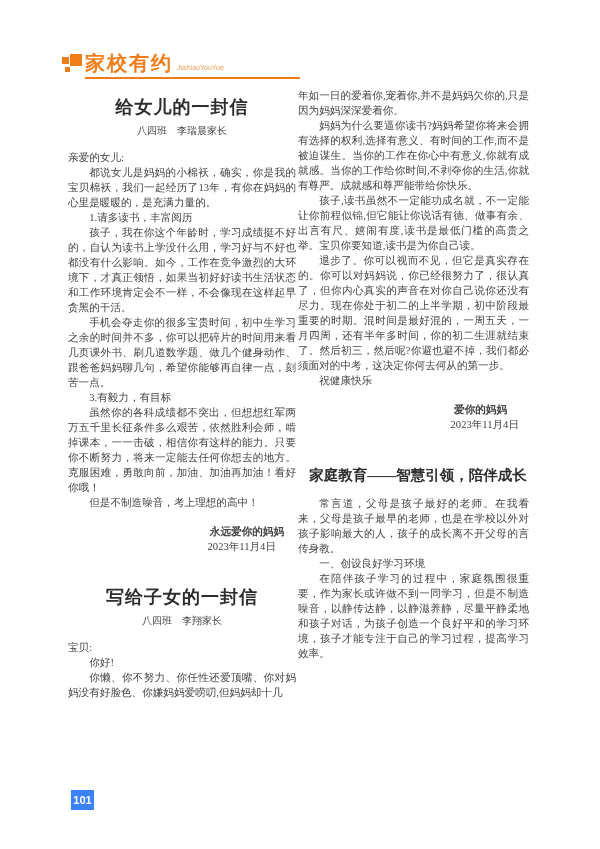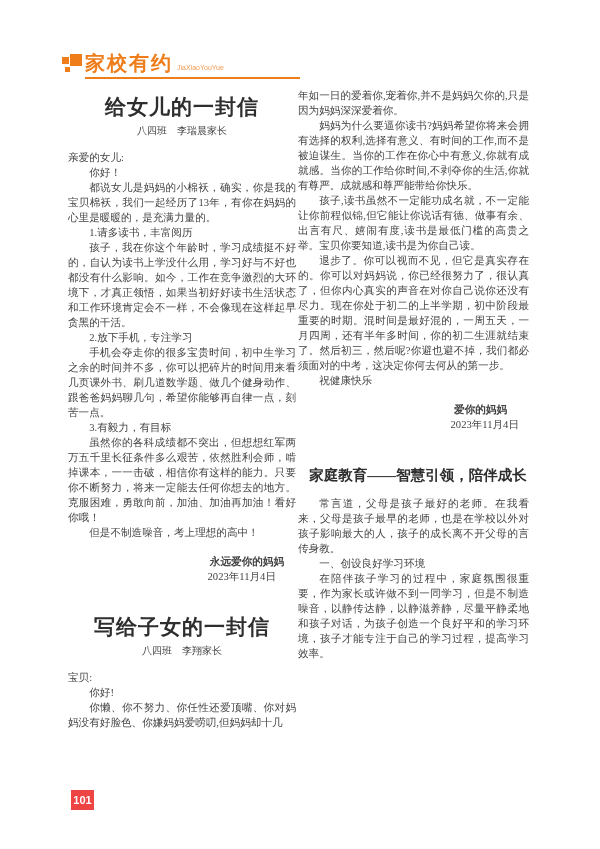--- a/index.html
+++ b/index.html
@@ -18,32 +18,32 @@
   .logo .sq-mid { left:0; top:5px; width:7px; height:7px; }
   .logo .sq-small { left:3px; top:15px; width:5px; height:5px; }
   .header-title { font-size:20px; font-weight:bold; color:#ef7d1a; letter-spacing:2px; line-height:22px; font-family:Liberation Sans, sans-serif; }
   .header-pinyin { font-size:7px; color:#f39b51; margin:0 0 3px 4px; font-family:"Liberation Sans","DejaVu Sans",sans-serif; }
   .header-line { position:absolute; left:85px; top:77px; width:215px; height:2px; background:#ef7d1a; }
   
   .col { position:absolute; top:86px; }
   .col-left  { left:68px;  width:228px; }
   .col-right { left:298px; width:231px; top:88px; }
   
-  .letter-title { text-align:center; font-size:21px; font-weight:bold; color:#2e2e2e; letter-spacing:1px; line-height:22px; }
+  .letter-title { text-align:center; font-size:18px; font-weight:bold; color:#2e2e2e; letter-spacing:1px; line-height:22px; }
   .letter-title.small { font-size:14.5px; letter-spacing:0;margin-left:9px; }
   .byline { text-align:center; font-size:10px; color:#3f3f3f; margin:6px 0 12px 0; }
   p.body { font-size:10.6px; line-height:15px; color:#434343; text-align:justify; text-indent:2em; }
   p.flush { text-indent:0; }
   .sig { font-size:10.6px; line-height:15px; color:#434343; text-align:right; }
   .sig.first { margin-top:14px;font-weight:bold; }
   .m-top-sec { margin-top:32px; }
   
   .page-num {
     position:absolute; left:71px; top:790px; width:23px; height:20px;
-    background:#ef4444; color:#ffffff; font-size:11px; font-weight:bold;
+    background:#3b82f6; color:#ffffff; font-size:11px; font-weight:bold;
     display:flex; align-items:center; justify-content:center;
     font-family:"Liberation Sans","DejaVu Sans",sans-serif;
   }
 </style>
 </head>
 <body>
 
 <div class="page">
 
   <div class="header">
@@ -56,25 +56,23 @@
       <span class="header-title">家校有约</span>
       <span class="header-pinyin">JiaXiaoYouYue</span>
     </div>
   </div>
   <div class="header-line"></div>
 
   <div class="col col-left">
     <div class="letter-title" style="margin-top:10px;">给女儿的一封信</div>
     <div class="byline">八四班　李瑞晨家长</div>
     <p class="body flush">亲爱的女儿:</p>
-    <p class="body">你好！</p>
     <p class="body">都说女儿是妈妈的小棉袄，确实，你是我的宝贝棉袄，我们一起经历了13年，有你在妈妈的心里是暖暖的，是充满力量的。</p>
     <p class="body">1.请多读书，丰富阅历</p>
     <p class="body">孩子，我在你这个年龄时，学习成绩挺不好的，自认为读书上学没什么用，学习好与不好也都没有什么影响。如今，工作在竞争激烈的大环境下，才真正领悟，如果当初好好读书生活状态和工作环境肯定会不一样，不会像现在这样起早贪黑的干活。</p>
-    <p class="body">2.放下手机，专注学习</p>
     <p class="body">手机会夺走你的很多宝贵时间，初中生学习之余的时间并不多，你可以把碎片的时间用来看几页课外书、刷几道数学题、做几个健身动作、跟爸爸妈妈聊几句，希望你能够再自律一点，刻苦一点。</p>
     <p class="body">3.有毅力，有目标</p>
     <p class="body">虽然你的各科成绩都不突出，但想想红军两万五千里长征条件多么艰苦，依然胜利会师，啃掉课本，一一击破，相信你有这样的能力。只要你不断努力，将来一定能去任何你想去的地方。克服困难，勇敢向前，加油、加油再加油！看好你哦！</p>
     <p class="body">但是不制造噪音，考上理想的高中！</p>
     <div class="sig first" style="padding-right:12px;">永远爱你的妈妈</div>
     <div class="sig" style="padding-right:20px;">2023年11月4日</div>
 
     <div class="letter-title m-top-sec">写给子女的一封信</div>
     <div class="byline">八四班　李翔家长</div>
     <p class="body flush">宝贝:</p>

